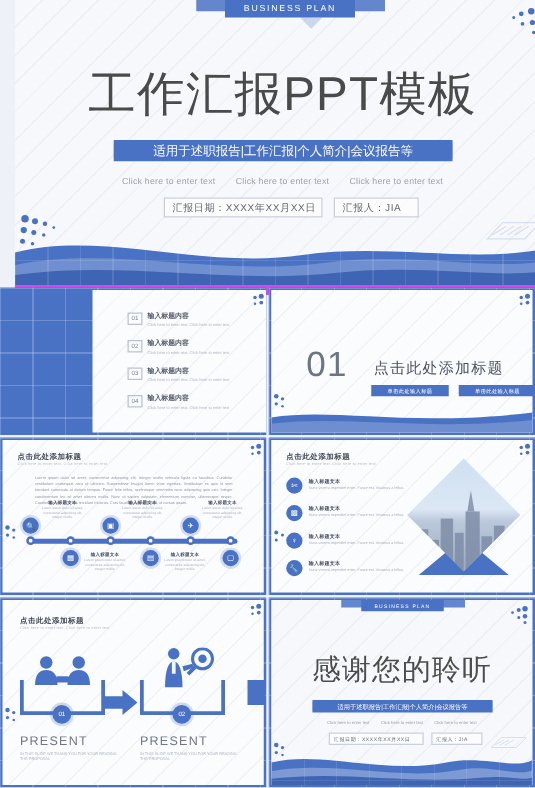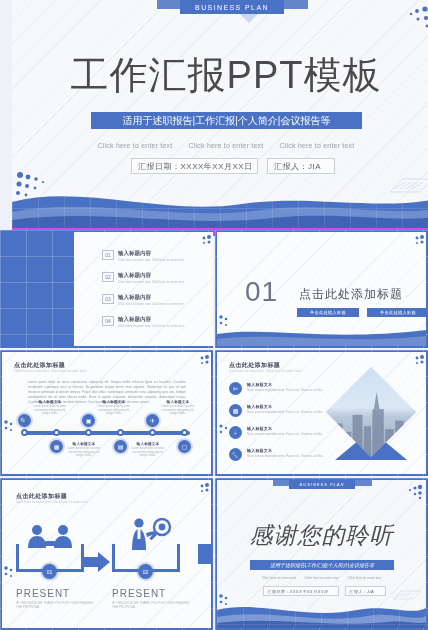--- a/index.html
+++ b/index.html
@@ -138,21 +138,21 @@
   .bracket { position:absolute; border:3px solid #4a72c4; border-top:none; }
   .pbadge { position:absolute; width:15px;height:15px;border-radius:50%;background:#4a72c4;color:#fff;
             font-size:5px; display:flex;align-items:center;justify-content:center;
             box-shadow:0 0 0 2px rgba(74,114,196,.25);}
   .present-h { position:absolute; font-size:10px; color:#6f7686; letter-spacing:1px; font-weight:400;}
   .present-s { position:absolute; font-size:3.1px; color:#aeb4c0; line-height:4.4px; width:78px;}
   .bigarrow { position:absolute; }
 
   
   #s7 { left:215px; top:478px; width:213px; height:152px; }
-  #s7 .body { position:absolute; left:2px; top:2px; width:209px; height:148px; background:#f7f8fb; overflow:hidden;font-style:italic;}
+  #s7 .body { position:absolute; left:2px; top:2px; width:209px; height:148px; background:#f7f8fb; overflow:hidden;}
   #s7 .topbar { position:absolute; left:72px; top:0; width:66px; height:9px; background:#4a72c4;
                 color:#fff; font-size:4px; letter-spacing:1px; display:flex;align-items:center;justify-content:center;}
   #s7 .topwing-l { position:absolute; left:56px; top:0; width:17px;height:6px;background:#4a72c4;opacity:.85;}
   #s7 .topwing-r { position:absolute; left:137px; top:0; width:18px;height:6px;background:#4a72c4;opacity:.85;}
   #s7 h2 { position:absolute; left:0;right:0; top:40px; text-align:center; font-size:23px; color:#4c4c4c; font-weight:400; letter-spacing:1px;}
   #s7 .banner { position:absolute; left:33px; top:80px; width:144px; height:10px; background:#4a72c4;
                 color:#fff; font-size:5px; display:flex;align-items:center;justify-content:center;}
   #s7 .banner-l { position:absolute; left:33px; top:81px; width:12px;height:8px;background:#8fa9dc;}
   #s7 .banner-r { position:absolute; left:165px; top:81px; width:12px;height:8px;background:#8fa9dc;}
   #s7 .clicks { position:absolute; left:0;right:0; top:96px; text-align:center; font-size:3.4px; color:#9aa0ab;}

